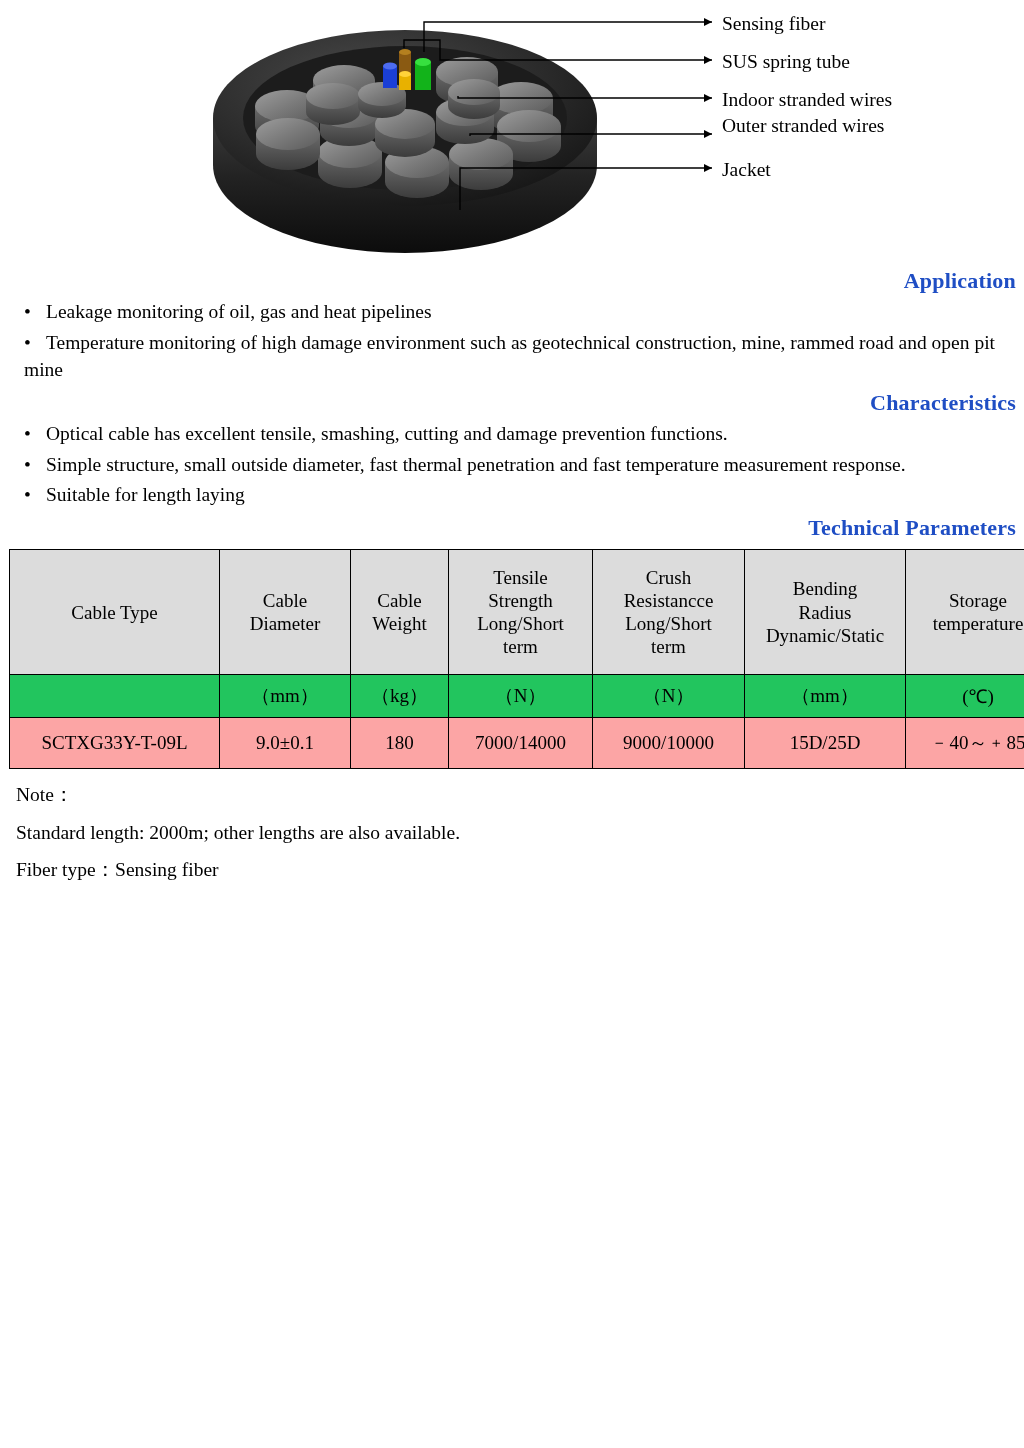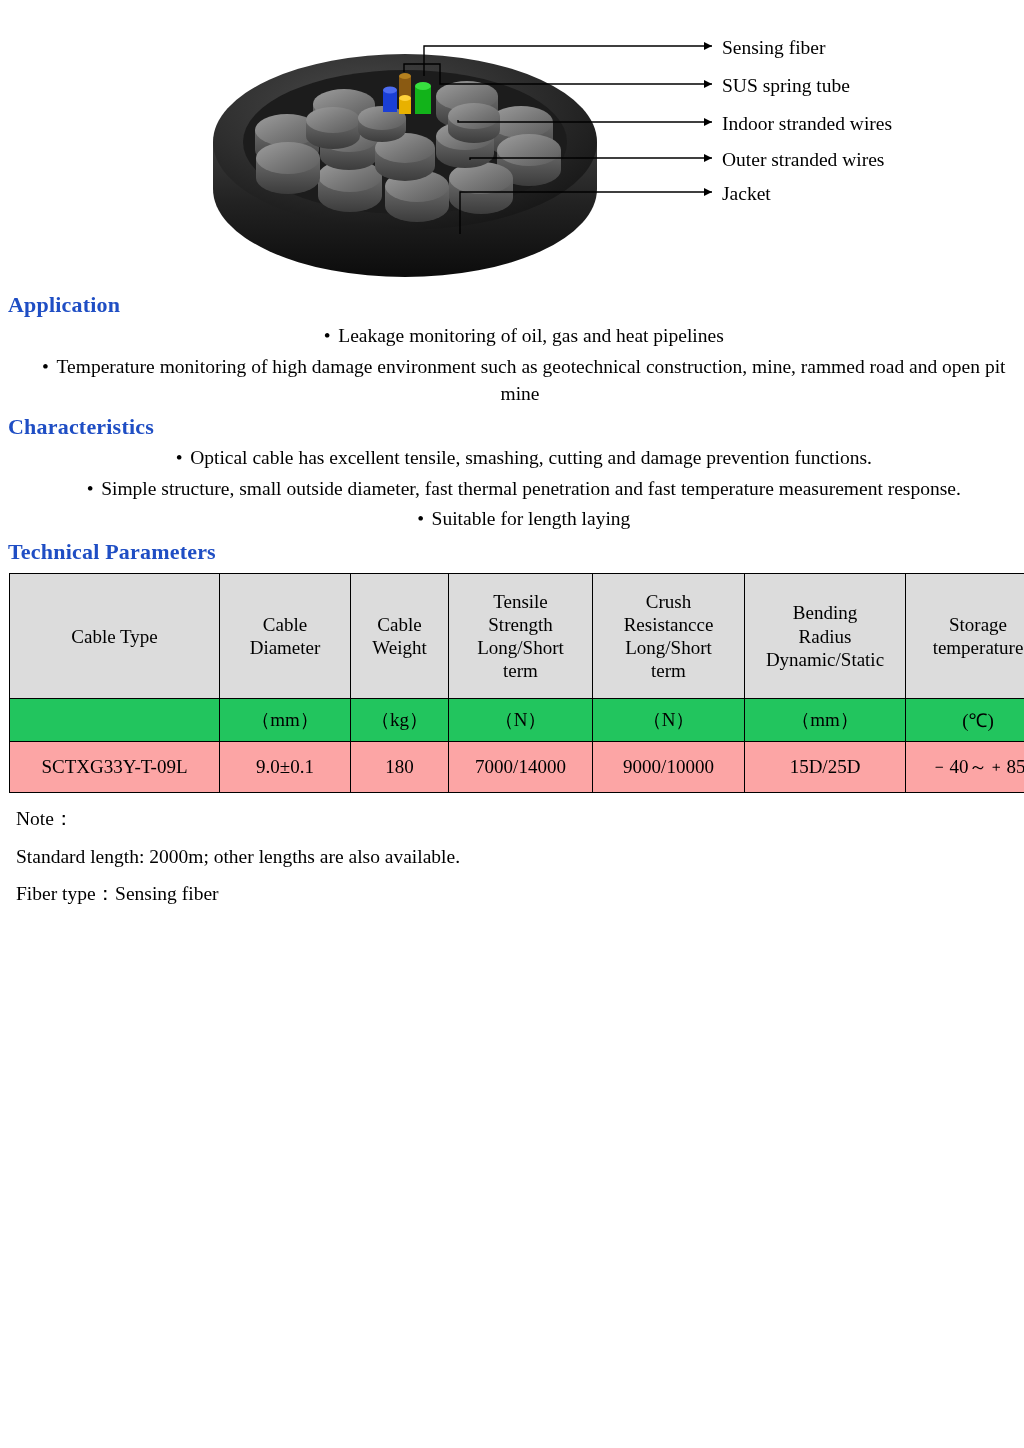--- a/index.html
+++ b/index.html
@@ -19,21 +19,20 @@
     width: 1024px;
     height: 1448px;
     overflow: hidden;
   }
 
   
   .diagram {
     position: relative;
     width: 1016px;
     height: 262px;
-    margin-top: 24px;
   }
   .cable-svg {
     position: absolute;
     left: 0;
     top: 0;
   }
   .callout-labels {
     position: absolute;
     left: 722px;
     top: 0;
@@ -52,28 +51,28 @@
     position: relative;
     padding: 0 8px 0 8px;
   }
   h2.section {
     font-family: "Liberation Serif", serif;
     font-size: 22px;
     font-weight: bold;
     color: #1f4ec4;
     margin: 6px 0 4px 0;
     letter-spacing: 0.2px;
+    text-align: right;
   }
   .bullet {
     font-size: 19.5px;
     line-height: 1.42;
     margin: 3px 0 3px 16px;
     text-indent: 0;
     padding-left: 0;
-    text-align: center;
   }
   .bullet .dot {
     display: inline-block;
     width: 22px;
   }
   .bullet .txt {
     display: inline;
   }
   .bullet.wrap {
     padding-left: 0;
@@ -258,21 +257,21 @@
         <polygon points="712,98 704,94 704,102"></polygon>
         <polygon points="712,134 704,130 704,138"></polygon>
         <polygon points="712,168 704,164 704,172"></polygon>
       </g>
     </svg>
 
     <div class="callout-labels">
       <div class="callout-label" style="top:13px;left:0;">Sensing  fiber</div>
       <div class="callout-label" style="top:51px;left:0;">SUS spring tube</div>
       <div class="callout-label" style="top:89px;left:0;">Indoor stranded wires</div>
-      <div class="callout-label" style="top:125px;left:0;">Outer stranded wires</div>
+      <div class="callout-label" style="top:115px;left:0;">Outer stranded wires</div>
       <div class="callout-label" style="top:159px;left:0;">Jacket</div>
     </div>
   </div>
 
   <div class="content">
 
     <h2 class="section">Application</h2>
 
     <div class="bullet">
       <span class="dot">•</span><span class="txt">Leakage monitoring of oil, gas and heat pipelines</span>

